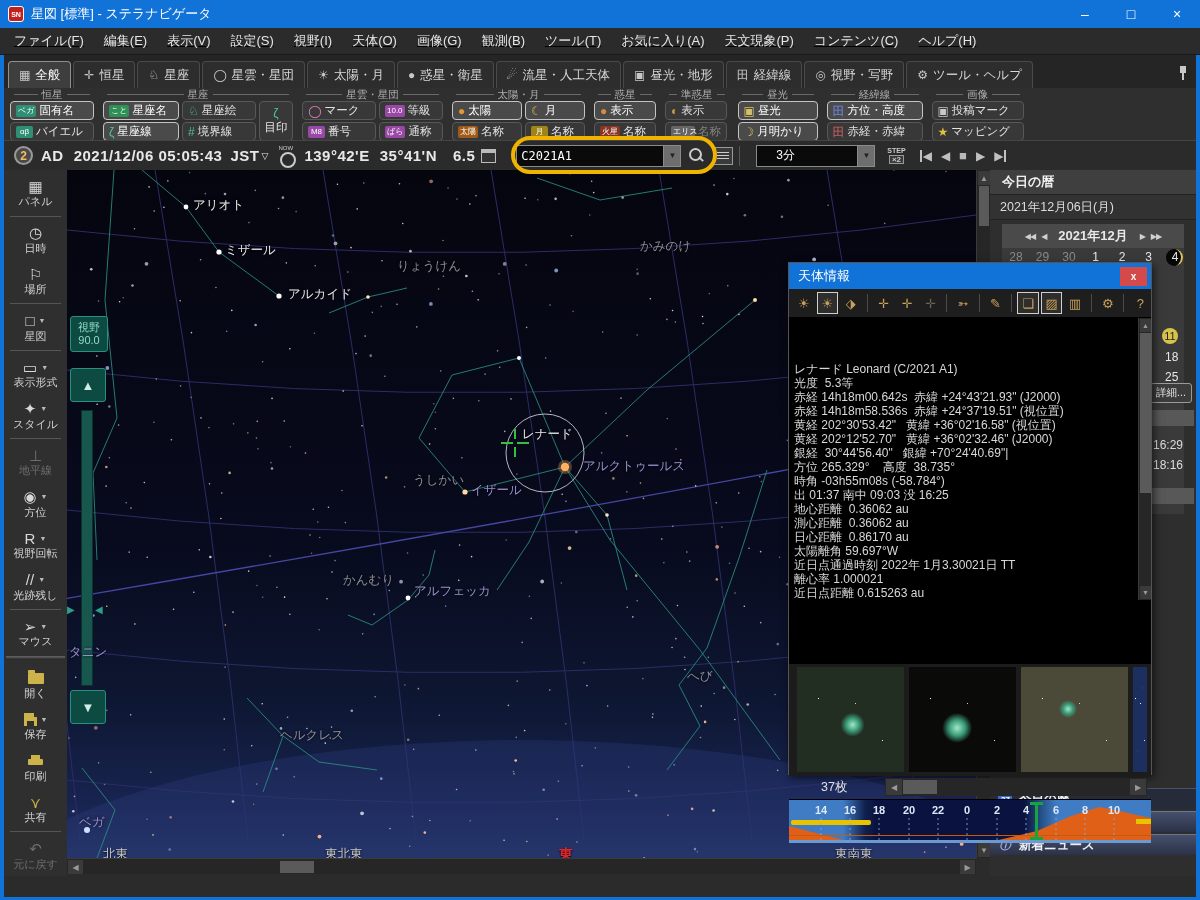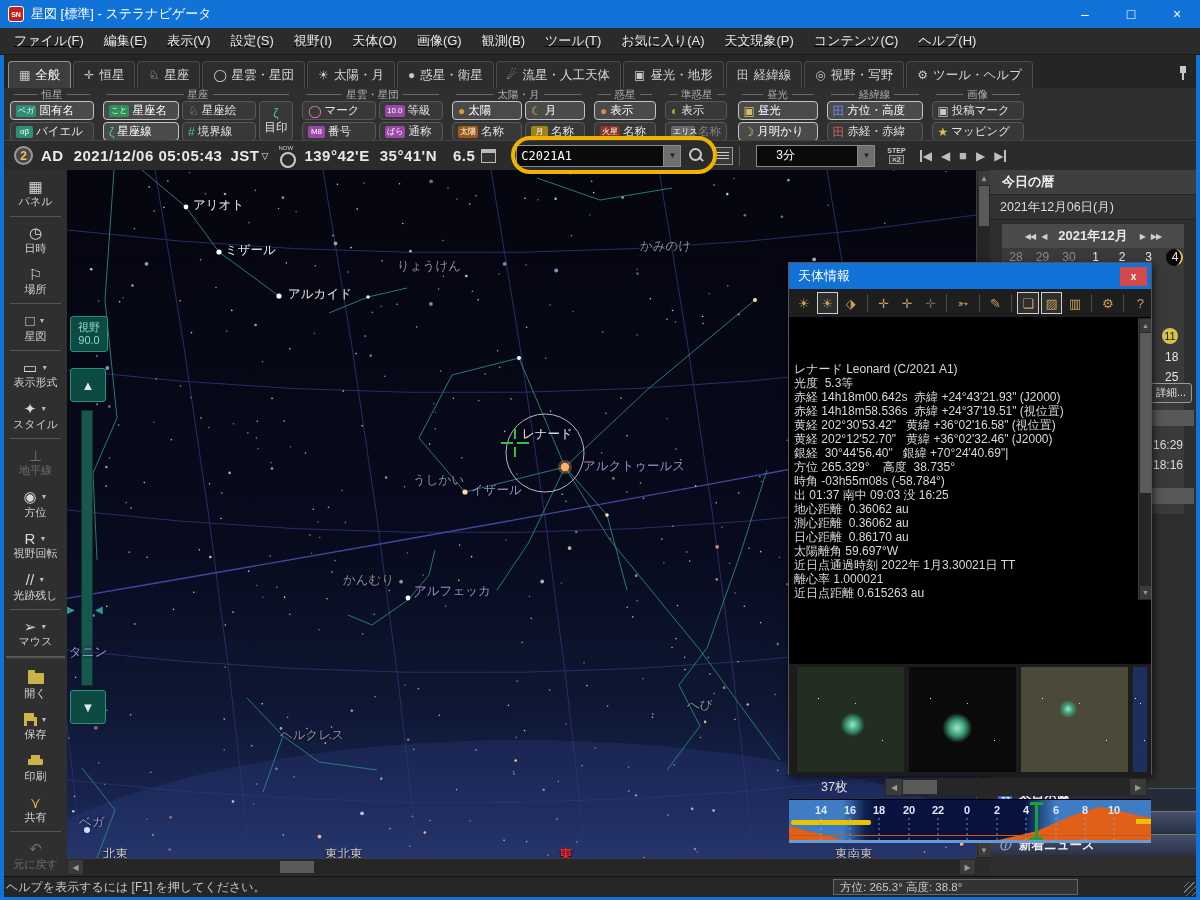--- a/index.html
+++ b/index.html
@@ -997,21 +997,21 @@
         <div class="clabel white" style="left: 221px; top: 116px;">アルカイド</div>
         <div class="clabel gray" style="left: 330px; top: 88px;">りょうけん</div>
         <div class="clabel gray" style="left: 573px; top: 68px;">かみのけ</div>
         <div class="clabel gray" style="left: 346px; top: 302px;">うしかい</div>
         <div class="clabel white" style="left: 455px; top: 256px;">レナード</div>
         <div class="clabel purple" style="left: 516px; top: 288px;">アルクトゥールス</div>
         <div class="clabel purple" style="left: 404px; top: 312px;">イザール</div>
         <div class="clabel gray" style="left: 276px; top: 402px;">かんむり</div>
         <div class="clabel purple" style="left: 347px; top: 413px;">アルフェッカ</div>
         <div class="clabel gray" style="left: 213px; top: 557px;">ヘルクレス</div>
-        <div class="clabel gray" style="left: 620px; top: 498px; margin-top: 29px;">へび</div>
+        <div class="clabel gray" style="left: 620px; top: 498px;">へび</div>
         <div class="clabel purple" style="left: 12px; top: 644px;">ベガ</div>
         <div class="clabel purple" style="left: 2px; top: 474px;">タニン</div>
       </div>
     <div id="dirlabels">
         <div class="dirlabel" style="left: 36px;">北東</div>
         <div class="dirlabel" style="left: 258px;">東北東</div>
         <div class="dirlabel red" style="left: 492px;">東</div>
         <div class="dirlabel" style="left: 768px;">東南東</div>
       </div>
   </div>
@@ -1165,19 +1165,14 @@
           <line x1="325" y1="18" x2="325" y2="40" stroke="#8fa8d8" stroke-width="1" stroke-dasharray="2,3" opacity="0.85"></line>
           <text x="325" y="14" text-anchor="middle" fill="#dce8f8" font-size="11" font-weight="bold">10</text>
           <rect x="246" y="3" width="3" height="36" fill="#1aa23c"></rect>
           <rect x="241" y="2" width="13" height="3" fill="#1aa23c"></rect>
           <rect x="241" y="37" width="13" height="3" fill="#1aa23c"></rect>
           <rect x="0" y="40" width="362" height="3" fill="#6a9ad0"></rect>
         </svg>
     </div>
   </div>
 
-  <div class="statusbar">
-    <span class="st-help">ヘルプを表示するには [F1] を押してください。</span>
-    <div class="st-pos">方位: 265.3° 高度:  38.8°</div>
-    <div class="grip"></div>
-  </div>
 
 </div>
 
 </body></html>

